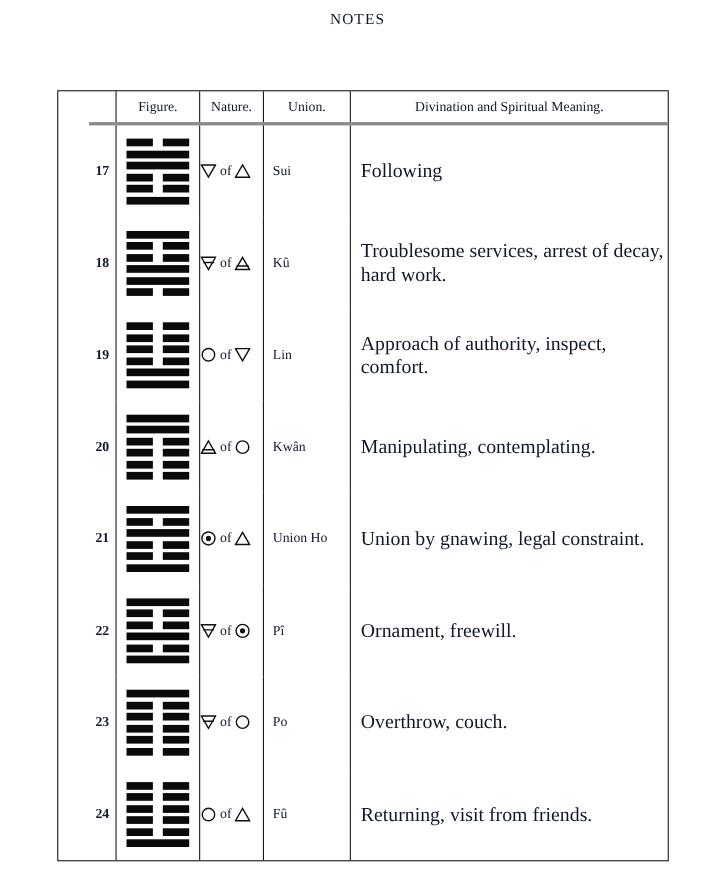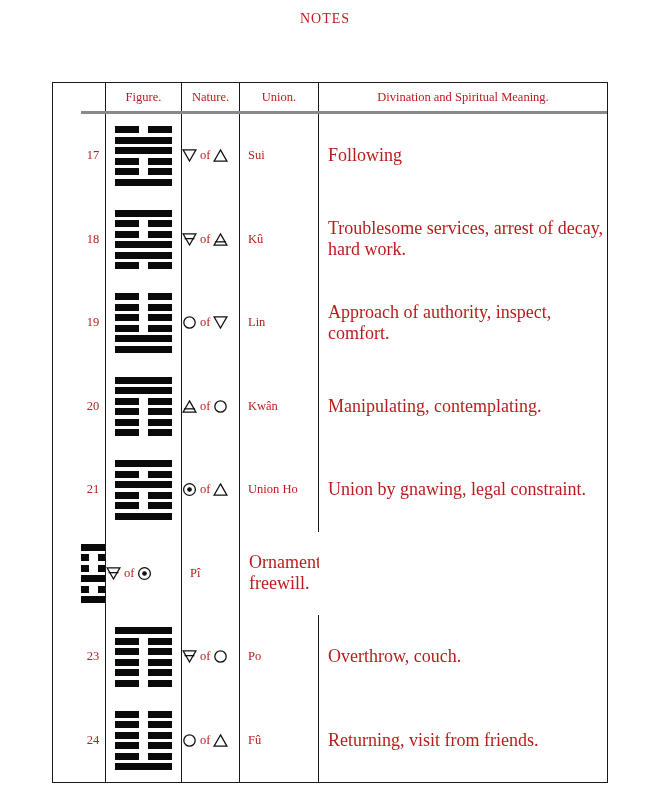--- a/index.html
+++ b/index.html
@@ -1,18 +1,18 @@
 <!DOCTYPE html>
 <html><head>
 <meta charset="utf-8">
 <style>
   html,body { margin:0; padding:0; background:#ffffff; }
   .page {
     position:relative; width:650px; height:801px; background:#ffffff;
-    font-family:"Liberation Serif", serif; color:#b91c1c; overflow:hidden;
+    font-family:"Liberation Serif", serif; color:#0f172a; overflow:hidden;
   }
   .title {
     position:absolute; top:11px; left:0; width:100%;
     text-align:center; font-size:14px; letter-spacing:1px;
   }
   .table {
     position:absolute; left:52px; top:82px; width:556px; height:701px;
     box-sizing:border-box; border:1.5px solid #1a1a1a;
     display:flex; flex-direction:column;padding-left:28px;
   }
@@ -24,21 +24,21 @@
   .row {
     display:grid; grid-template-columns:25px 76px 58px 79px 1fr;
     flex:1 1 0; min-height:0;
   }
   .cell {
     box-sizing:border-box; border-right:1px solid #1a1a1a;
     display:flex; align-items:center; overflow:hidden;
   }
   .cell:last-child { border-right:none; }
   .hcell { justify-content:center; font-size:12.5px; }
-  .num-cell { justify-content:center; font-weight:normal; font-size:12.5px;text-align:center; }
+  .num-cell { justify-content:center; font-weight:bold; font-size:12.5px;text-align:center; }
   .figure-cell { justify-content:center; }
   .nature-cell { justify-content:flex-start; font-size:12.5px; }
   .nature-cell .conj { margin:0 3px; }
   .name-cell { padding-left:8px; font-size:12.5px; }
   .meaning-cell { padding-left:9px; font-size:18px; }
   .hexagram { display:flex; flex-direction:column; width:57px; }
   .hexline { height:7px; display:flex; justify-content:space-between; }
   .hexline + .hexline { margin-top:3.5px; }
   .hexline .seg { background:#0a0a0a; height:7px; }
   .hexline.solid .seg { width:57px; }
@@ -249,20 +249,21 @@
               <circle cx="7" cy="7" r="1.6" fill="#111111" stroke="#111111" stroke-width="1.2"></circle>
             </svg>
             <span class="conj">of</span>
             <svg viewBox="0 0 14 14" width="15" height="15" class="nature-sym">
               <polygon points="7,1.8 13,12.2 1,12.2" stroke="#111111" stroke-width="1.2" fill="none"></polygon>
             </svg>
           </div>
           <div class="cell name-cell">Union Ho</div>
           <div class="cell meaning-cell">Union by gnawing, legal constraint.</div>
         </div><div class="row">
+          <div class="cell num-cell">22</div>
           <div class="cell figure-cell">
             <div class="hexagram">
               <div class="hexline solid">
                 <div class="seg"></div>
               </div>
               <div class="hexline broken">
                 <div class="seg"></div>
                 <div class="seg"></div>
               </div>
               <div class="hexline broken">

